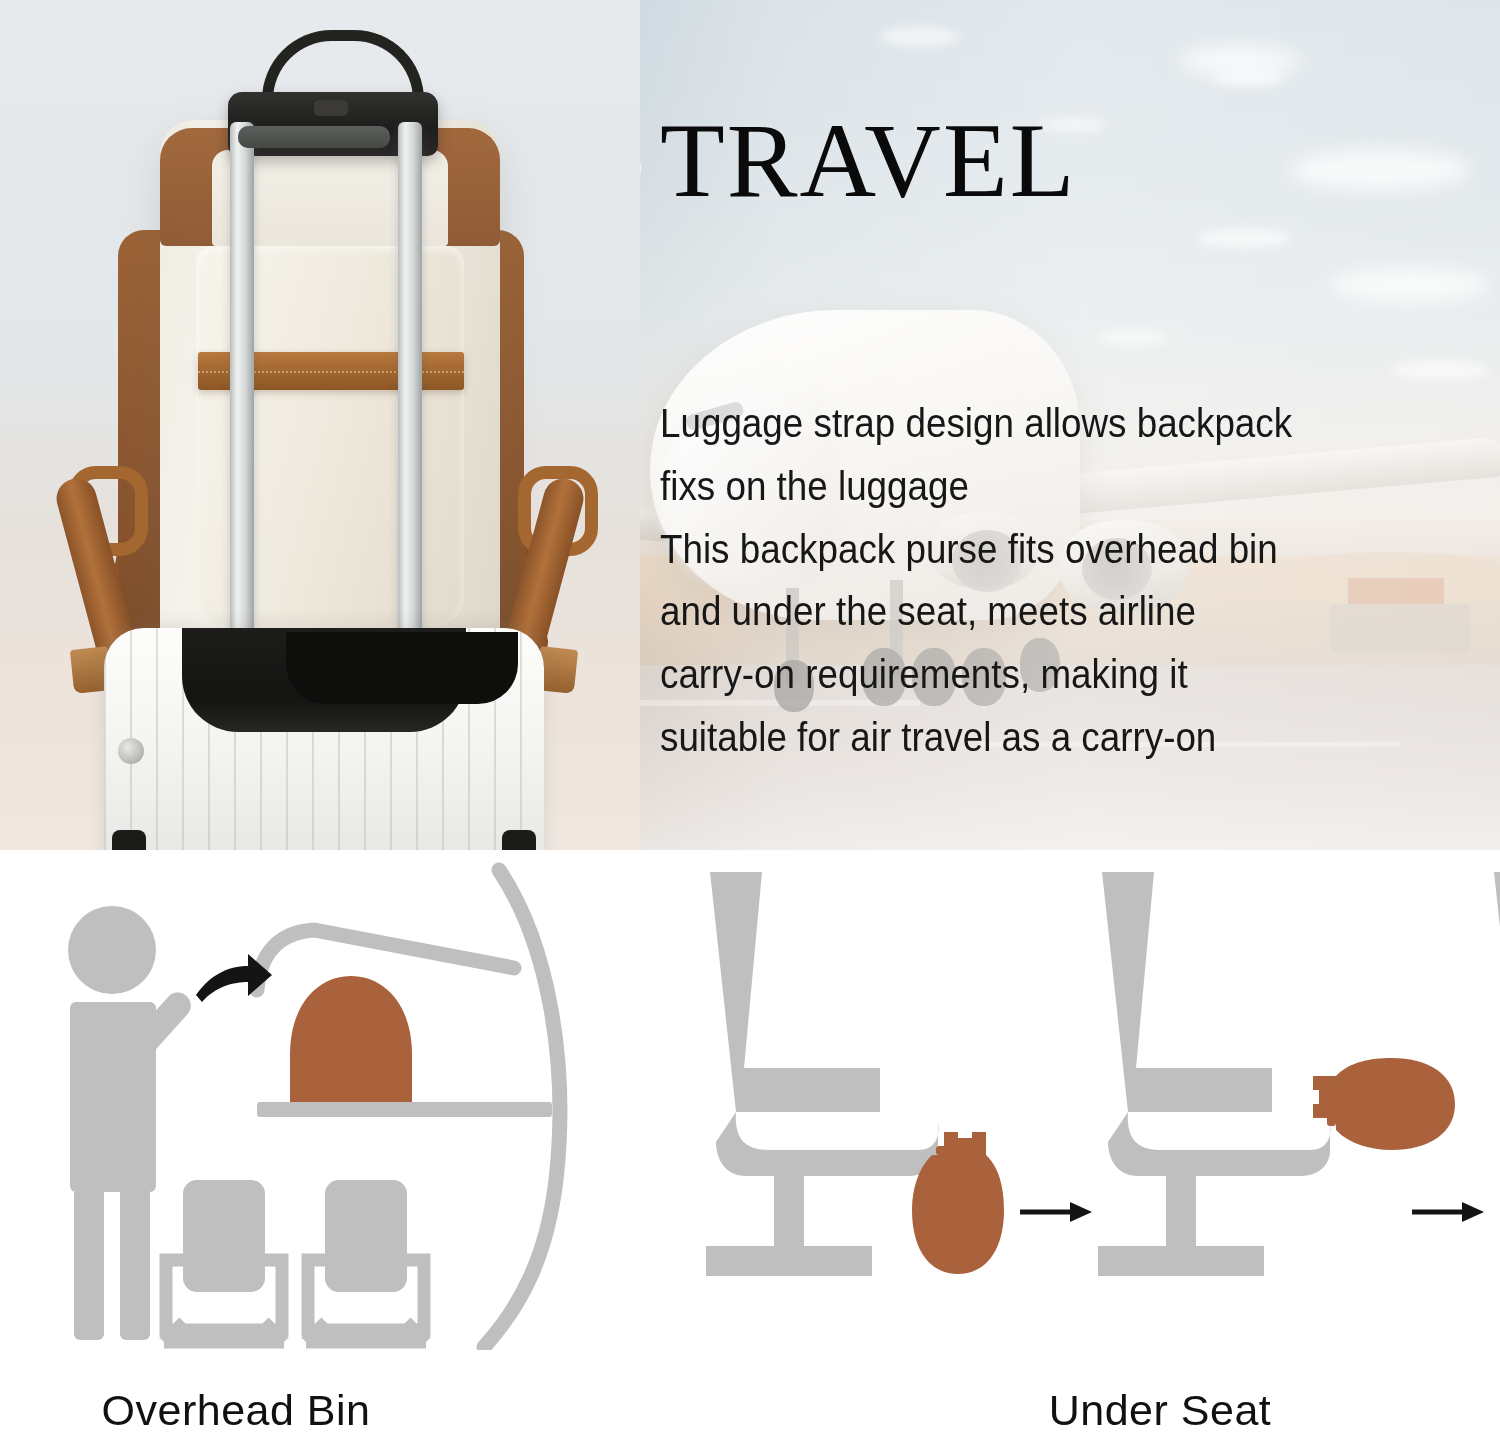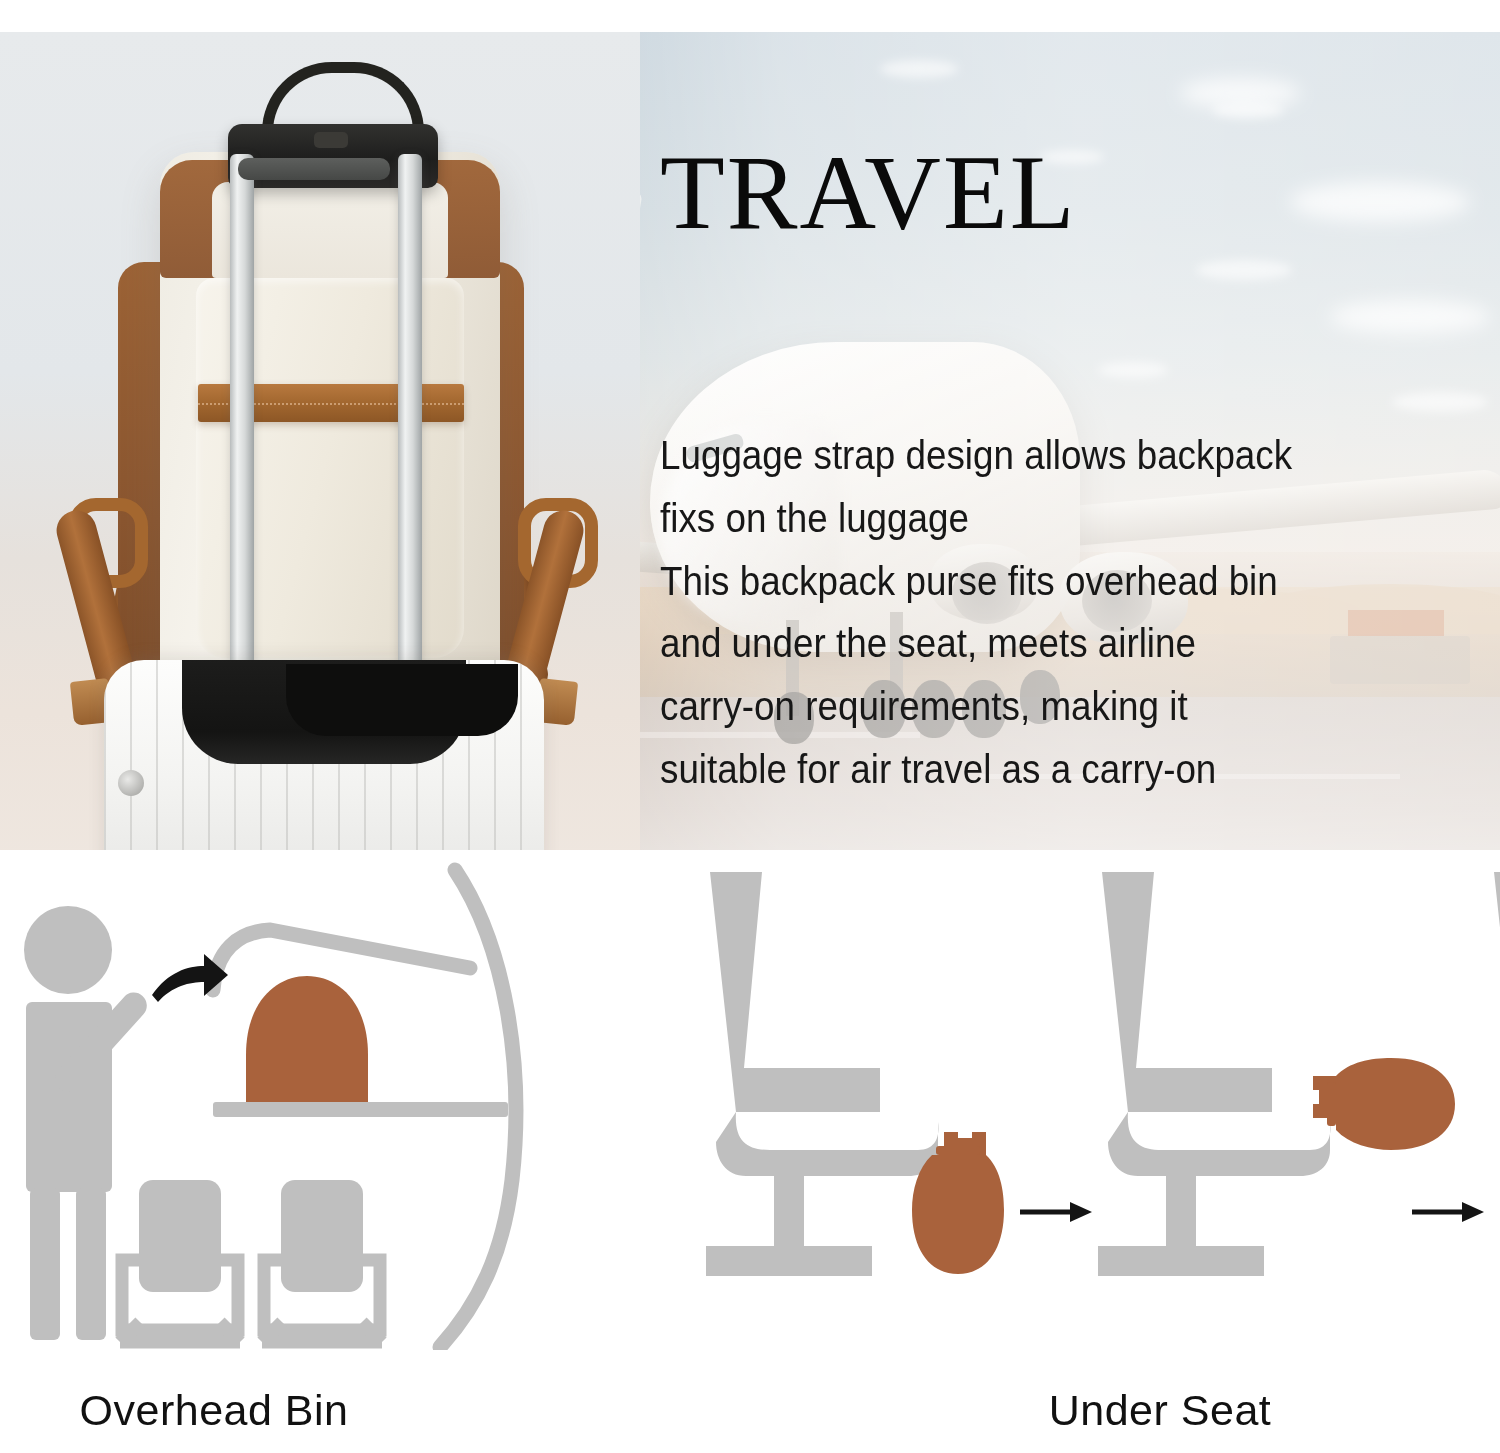--- a/index.html
+++ b/index.html
@@ -22,21 +22,20 @@
   }
 
   
   .hero {
     position: absolute;
     left: 0; top: 0;
     width: 1500px;
     height: 850px;
     overflow: hidden;
     background: #c9d4da;
-    margin-top: 32px;
   }
 
   
   .sky {
     position: absolute;
     left: 0; top: 0;
     width: 1500px; height: 560px;
     background: linear-gradient(180deg,
         #c4d1da 0%,
         #cbd6dc 32%,
@@ -449,21 +448,21 @@
     left: 0; top: 850px;
     width: 1500px;
     height: 603px;
     background: #ffffff;
   }
   .diag {
     position: absolute;
     top: 0;
     height: 603px;
   }
-  .diag-left  { left: 0;    width: 700px; }
+  .diag-left  { left: 0;    width: 700px; padding-left: 44px; }
   .diag-right { left: 700px; width: 800px; }
 
   .caption {
     position: absolute;
     bottom: 18px;
     width: 100%;
     text-align: center;
     font-family: "Liberation Sans", sans-serif;
     font-size: 43px;
     color: #111111;

